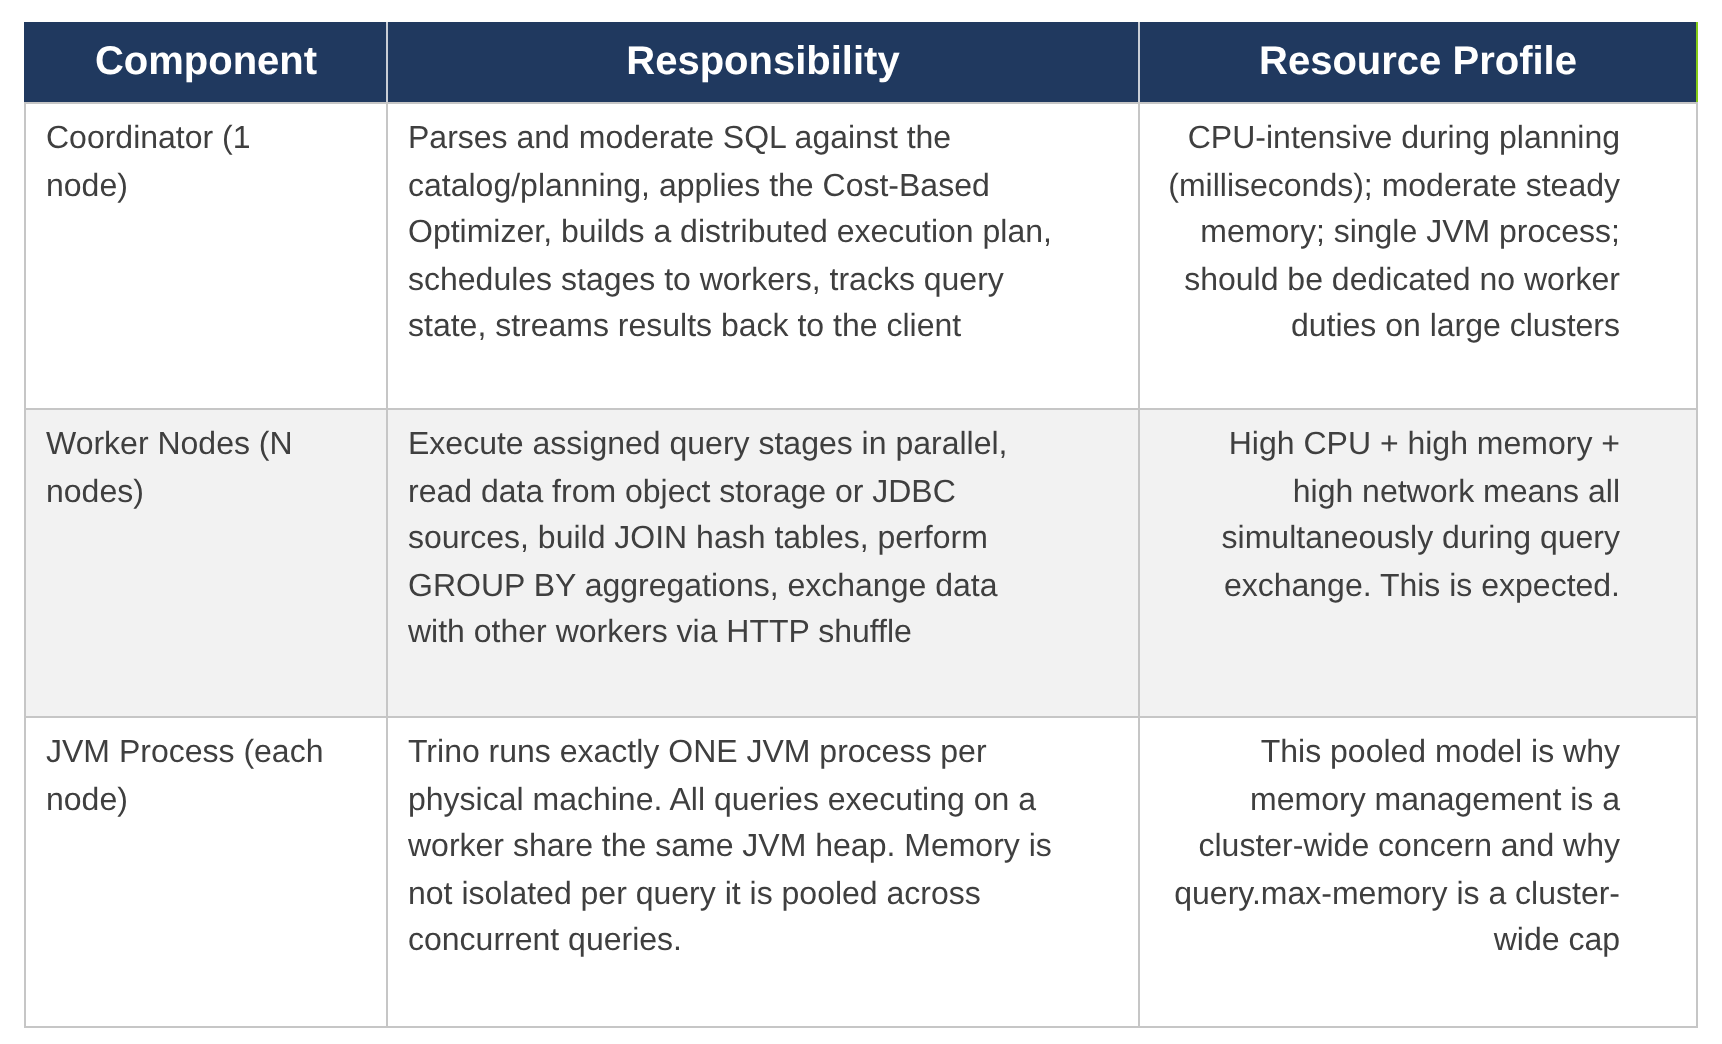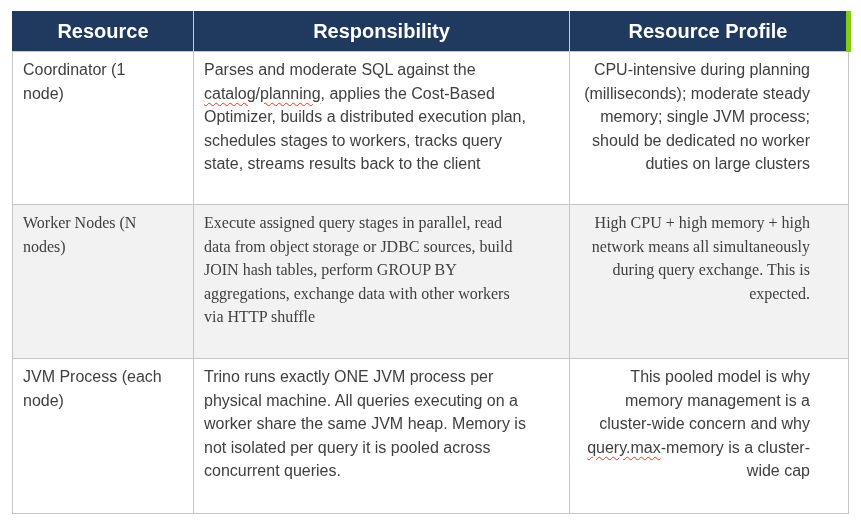--- a/index.html
+++ b/index.html
@@ -13,56 +13,55 @@
   }
   th{
     background:#20395f;color:#ffffff;
     font-size:20px;font-weight:bold;
     height:39px;text-align:center;vertical-align:middle;
     border:1px solid #20395f;
     border-right:1px solid #c9ced6;
     border-bottom:1px solid #c6c6c6;
     padding:0;
   }
-  th.last{border-right:5px solid #84cc16;}
+  th.last{border-right:1px solid #84cc16;}
   td{
     border:1px solid #c6c6c6;
     vertical-align:top;
     padding:6px 10px 0 10px;
     color:#3f3f3f;
     font-size:16px;line-height:23.5px;
     background:#ffffff;
   }
-  tr.alt td{background:#f2f2f2;font-family:Liberation Serif, serif;}
+  tr.alt td{background:#f2f2f2;}
   tr.r1 td{height:146px;}
   tr.r2 td{height:147px;}
   tr.r3 td{height:148px;}
   .w1{width:147px;}
   .w2{width:322px;}
   .w3{width:230px;text-align:right;}
   .sq{
-    text-decoration:underline;
     text-decoration-style:wavy;
     text-decoration-color:#e0362a;
     text-decoration-thickness:1px;
     text-underline-offset:3px;
   }
 </style>
 </head>
 <body>
 
 <table class="comp">
   <colgroup>
     <col style="width:181px">
       <col style="width:376px">
       <col style="width:279px">
   </colgroup>
   <thead>
     <tr>
-      <th>Resource</th>
+      <th>Component</th>
       <th>Responsibility</th>
       <th class="last">Resource Profile</th>
     </tr>
   </thead>
   <tbody>
     <tr class="r1">
       <td>
           <div class="w1">Coordinator (1 node)</div>
         </td>
       <td>

